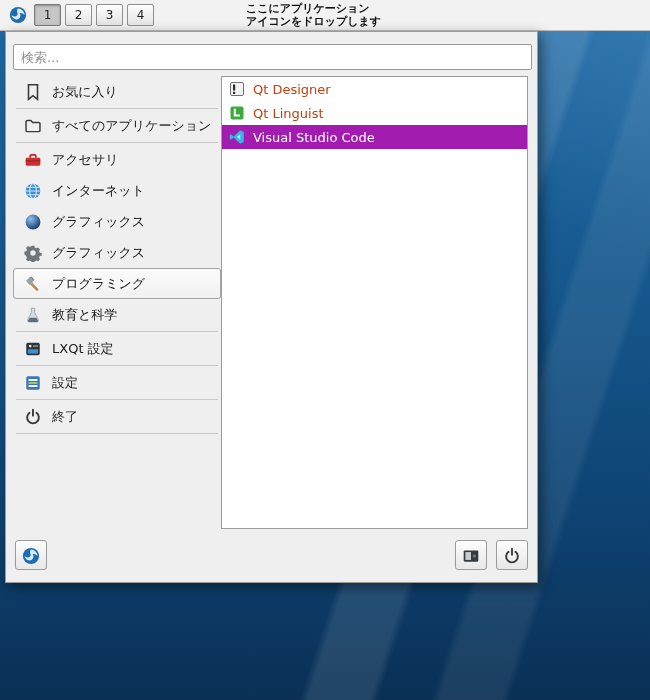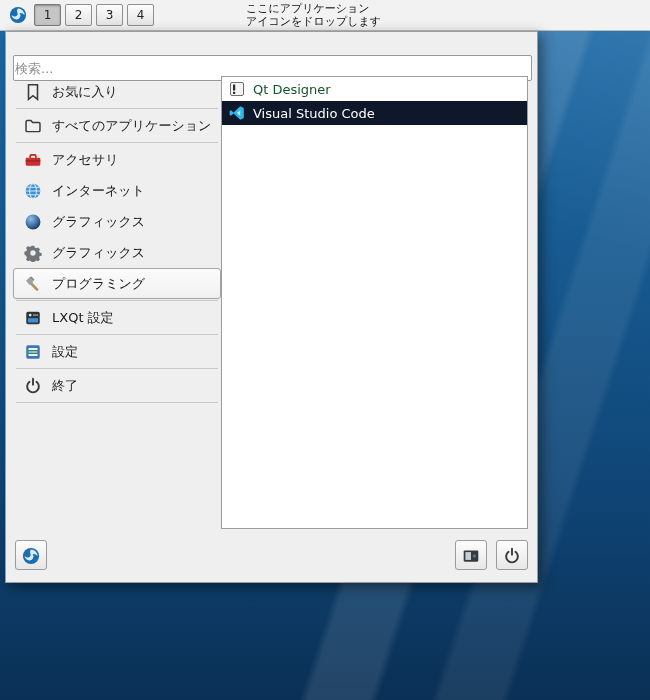--- a/index.html
+++ b/index.html
@@ -33,32 +33,32 @@
   .ws {
     width:27px; height:22px; margin-left:4px;
     border:1px solid #8f8f91; border-radius:2px;
     background:linear-gradient(#fdfdfd,#e4e4e4);
     font-family:inherit; font-size:12px; color:#222; cursor:pointer;
   }
   .ws.active {
     background:#c6c6c6; border-color:#7a7a7a;
     box-shadow:inset 0 1px 2px rgba(0,0,0,0.3);
   }
-  .drop-hint { margin-left:92px; font-size:11px; line-height:13px; color:#111; }
+  .drop-hint { margin-left:92px; font-size:11px; line-height:13px; color:#111;font-weight:bold; }
 
   
   .menu {
     position:absolute; left:5px; top:31px; width:533px; height:552px;
     background:#efefef; border:1px solid #9b9b9b;
     box-shadow:4px 4px 12px rgba(0,0,0,0.45);
   }
   .search {
-    position:absolute; left:7px; top:23px; width:519px; height:26px;
+    position:absolute; left:7px; top:12px; width:519px; height:26px;
     border:1px solid #999; border-radius:2px; background:#fff;
-    padding:0 1px; font-family:inherit; font-size:13px; color:#333;
+    padding:0 7px; font-family:inherit; font-size:13px; color:#333;
   }
   .search::placeholder { color:#8f8f8f; }
 
   .cats { position:absolute; left:7px; top:44px; width:208px; }
   .cat-row {
     height:31px; display:flex; align-items:center; gap:10px;
     padding:0 10px; border:1px solid transparent; border-radius:3px; cursor:pointer;
   }
   .cat-row.selected {
     background:linear-gradient(#fbfbfb,#f1f1f1);
@@ -71,23 +71,23 @@
   .icon18 svg { width:18px; height:18px; }
   .icon16 { width:16px; height:16px; flex:0 0 16px; display:flex; }
   .icon16 svg { width:16px; height:16px; }
 
   .apps {
     position:absolute; left:215px; top:44px; width:307px; height:453px;
     background:#fff; border:1px solid #9b9b9b; overflow:hidden;
   }
   .app-row {
     height:24px; display:flex; align-items:center; gap:8px;
-    padding:0 7px; color:#14532d; cursor:pointer;
-  }
-  .app-row.selected { background:#0f172a; color:#fff; }
+    padding:0 7px; color:#c2410c; cursor:pointer;
+  }
+  .app-row.selected { background:#a21caf; color:#fff; }
   .app-label { font-size:13px; white-space:nowrap; }
 
   .menu-footer {
     position:absolute; left:9px; right:9px; bottom:12px;
     display:flex; justify-content:space-between; align-items:center;
   }
   .fgroup { display:flex; gap:9px; }
   .fbtn {
     width:32px; height:30px; border:1px solid #9b9b9b; border-radius:3px;
     background:linear-gradient(#fdfdfd,#e7e7e7);
@@ -197,20 +197,29 @@
       <span class="icon18">
         <svg viewBox="0 0 16 16">
             <rect x="6.6" y="6.2" width="9.5" height="2.4" rx="1.1" transform="rotate(45 6.6 6.2)" fill="#b98c5a"></rect>
             <path d="M1.8 5.2L5 2l3.4 3.4-1.1 1.1 1 1-1.3 1.3-1-1-1.1 1.1z" fill="#9aa0a6"></path>
             <path d="M5 2l1.6-.6 2.6 2.6-.8 1.4z" fill="#7f868c"></path>
           </svg>
       </span>
       <span class="cat-label">プログラミング</span>
     </div>
 
+    <div class="cat-row">
+      <span class="icon18">
+        <svg viewBox="0 0 16 16">
+            <path d="M6.5 2h3v4l3.2 6a1.5 1.5 0 01-1.3 2.2H4.6A1.5 1.5 0 013.3 12l3.2-6z" fill="#d7dde2" stroke="#9aa3ab" stroke-width="0.8"></path>
+            <path d="M5 10.5h6l1.4 2.6a.8.8 0 01-.7 1.1H4.3a.8.8 0 01-.7-1.1z" fill="#5d6d7e"></path>
+          </svg>
+      </span>
+      <span class="cat-label">教育と科学</span>
+    </div>
     <div class="cat-sep"></div>
 
     <div class="cat-row">
       <span class="icon18">
         <svg viewBox="0 0 16 16">
             <rect x="2" y="2.5" width="12" height="11" rx="1.5" fill="#2e3436"></rect>
             <rect x="3.5" y="8.2" width="9" height="3.8" fill="#3f8fd4"></rect>
             <circle cx="5.5" cy="5.4" r="1.2" fill="#e8e8e8"></circle>
             <rect x="8" y="4.7" width="4.5" height="1.4" fill="#8a8f94"></rect>
           </svg>
@@ -248,20 +257,29 @@
   <div class="apps">
     <div class="app-row">
       <span class="icon16">
         <svg viewBox="0 0 16 16">
             <rect x="1.5" y="1.5" width="13" height="13" rx="1.5" fill="#f4f4f4" stroke="#6f6f6f"></rect>
             <rect x="4" y="3.5" width="2.2" height="6" fill="#2c2c2c"></rect>
             <rect x="4" y="10.8" width="2.2" height="2.2" fill="#2c2c2c"></rect>
           </svg>
       </span>
       <span class="app-label">Qt Designer</span>
+    </div>
+    <div class="app-row">
+      <span class="icon16">
+        <svg viewBox="0 0 16 16">
+            <rect x="1.5" y="1.5" width="13" height="13" rx="2" fill="#3daa3d"></rect>
+            <path d="M5.8 3.8v6.7H11" stroke="#ffffff" stroke-width="2" fill="none"></path>
+          </svg>
+      </span>
+      <span class="app-label">Qt Linguist</span>
     </div>
     <div class="app-row selected">
       <span class="icon16">
         <svg viewBox="0 0 16 16">
             <path fill="#35b4e8" d="M11.2 1.2L4.6 7.4 1.9 5.3l-1.2.6v4.2l1.2.6 2.7-2.1 6.6 6.2 3.6-1.7V2.9z"></path>
             <path fill="#bfe8fa" d="M11.2 5.3v5.4L7.9 8z"></path>
           </svg>
       </span>
       <span class="app-label">Visual Studio Code</span>
     </div>

